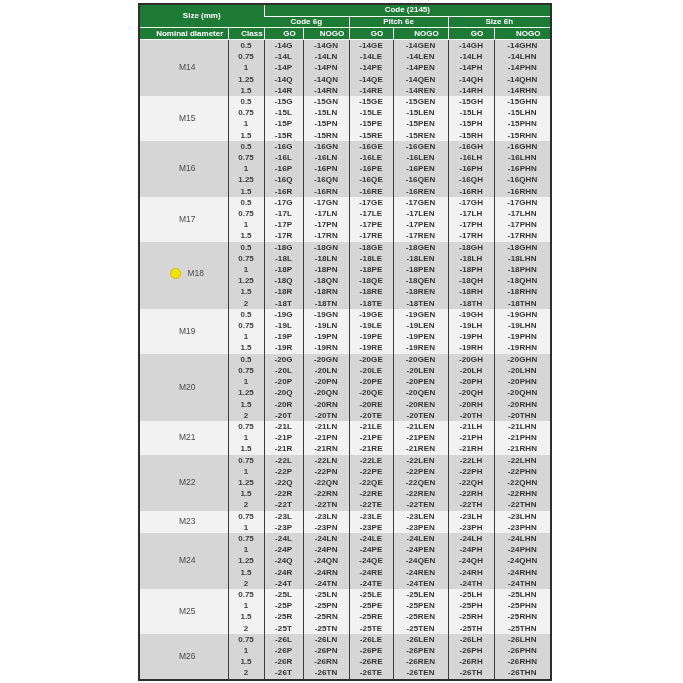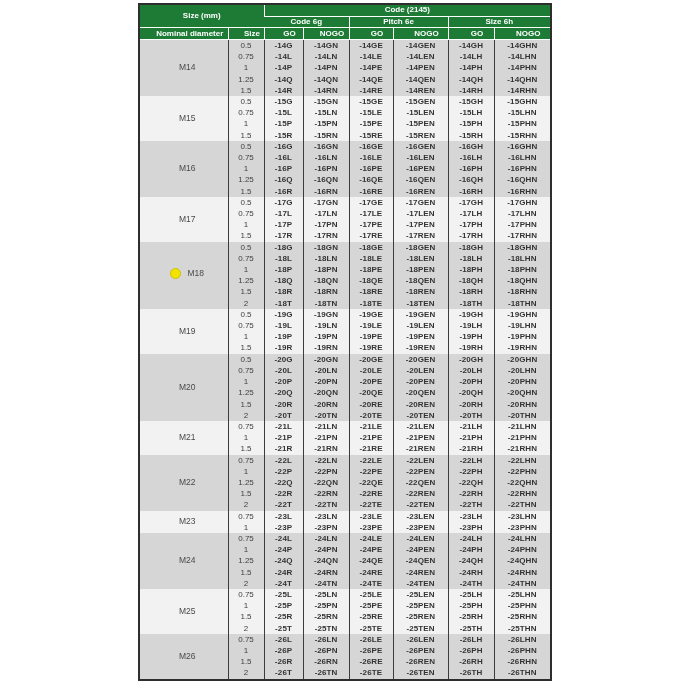--- a/index.html
+++ b/index.html
@@ -31,21 +31,21 @@
   thead tr th:first-child{border-left:none;}
   thead tr.subhead th{height:11px;padding-left:12px;}
   tbody td{
     height:11.2px;padding:0;text-align:center;vertical-align:middle;
     font-size:8px;line-height:11.2px;overflow:hidden;white-space:nowrap;
     border-left:1.5px solid var(--border-dark);
   }
   tbody td.dia{border-left:none;padding-left:7px;}
   td.shade-dark{background:var(--row-dark);}
   td.shade-light{background:var(--row-light);}
-  td.pitch{color:#3f3f3f;font-weight:400;}
+  td.pitch{color:#3f3f3f;font-weight:700;}
   td.code{color:var(--code-text);font-weight:bold;letter-spacing:0.1px;}
   td.dia{color:#4a4a4a;font-weight:400;font-size:8.5px;}
   .dia-content{display:inline-flex;align-items:center;gap:6px;}
   .dot{
     width:9px;height:9px;border-radius:50%;
     background:var(--yellow);border:1px solid var(--yellow-edge);
     display:inline-block;flex:0 0 auto;
   }
 </style>
 </head>
@@ -68,21 +68,21 @@
         <th colspan="2" rowspan="2">Size (mm)</th>
         <th colspan="6">Code (2145)</th>
       </tr>
       <tr>
         <th colspan="2">Code 6g</th>
         <th colspan="2">Pitch 6e</th>
         <th colspan="2">Size 6h</th>
       </tr>
       <tr class="subhead">
         <th>Nominal diameter</th>
-        <th>Size</th>
+        <th>Class</th>
         <th>GO</th>
         <th>NOGO</th>
         <th>GO</th>
         <th>NOGO</th>
         <th>GO</th>
         <th>NOGO</th>
       </tr>
     </thead>
     <tbody>
         <tr>

